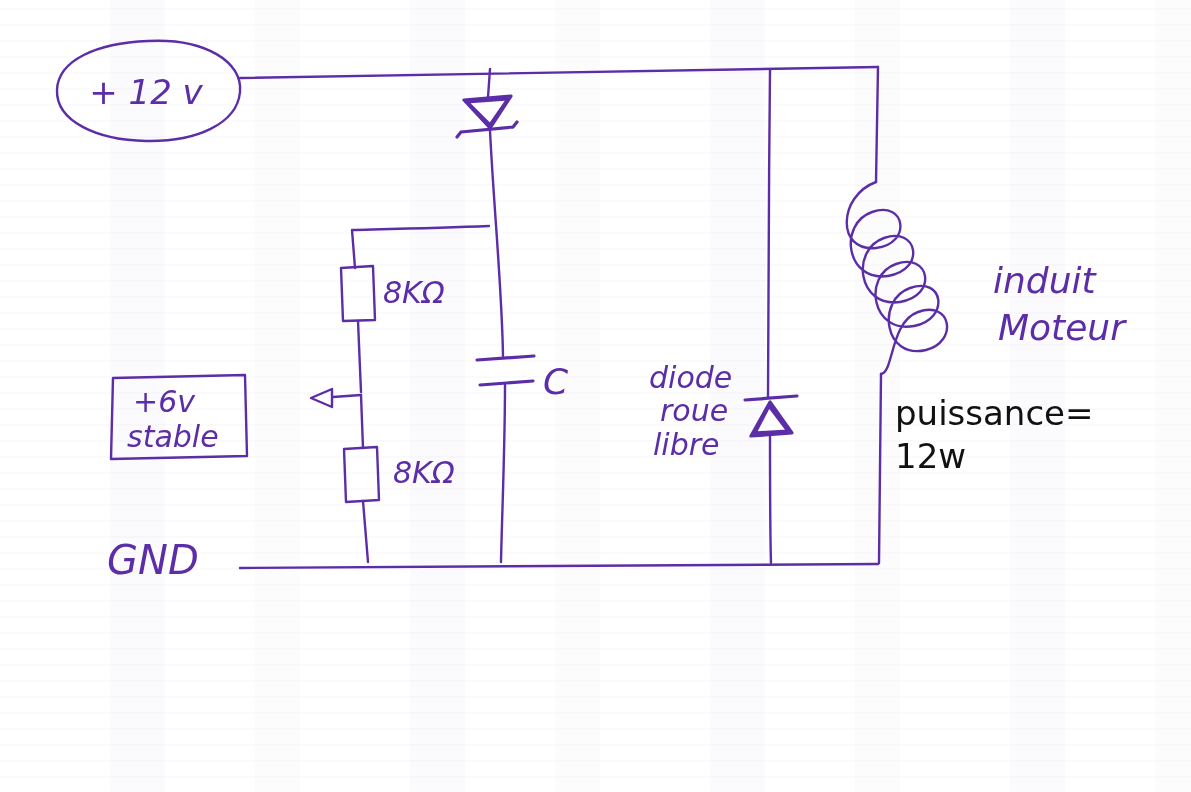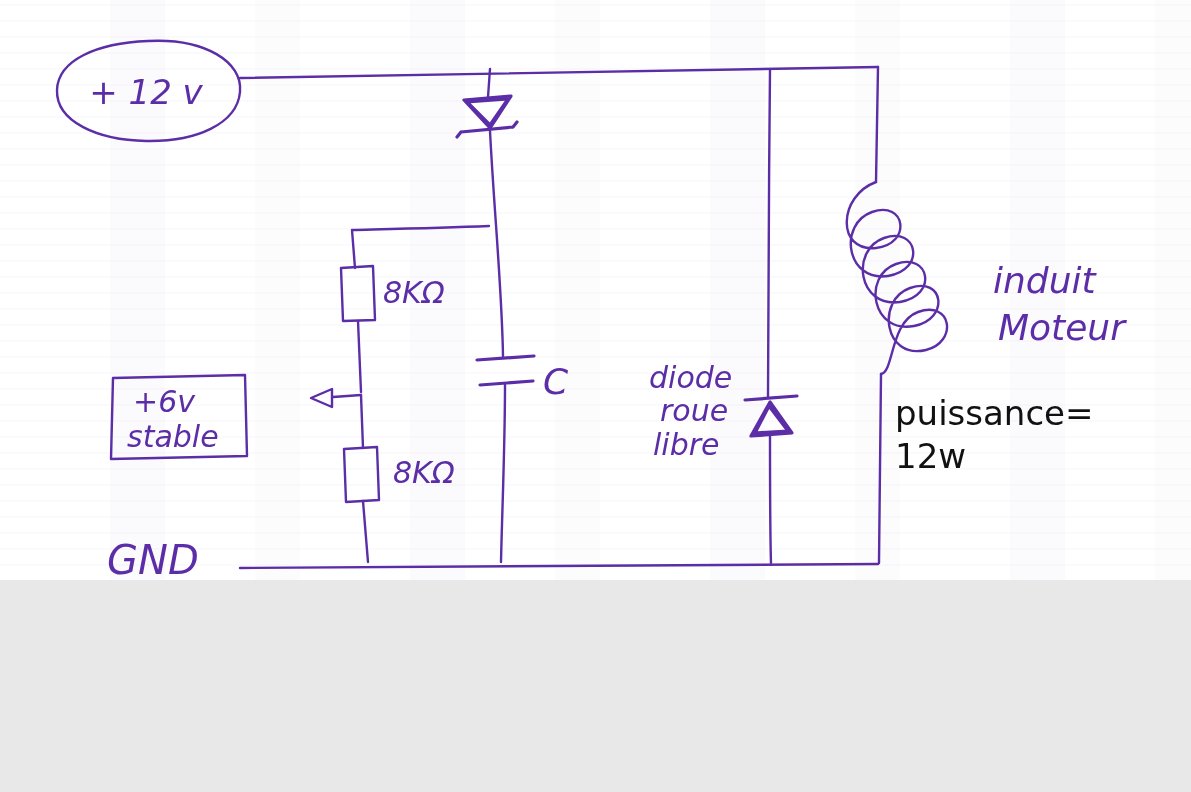--- a/index.html
+++ b/index.html
@@ -3,21 +3,21 @@
 <meta charset="utf-8">
 <style>
   html, body {
     margin: 0;
     padding: 0;
     background: #e8e8e8;
   }
   .page {
     position: relative;
     width: 1191px;
-    height: 580px;
+    height: 792px;
     background: #ffffff;
     overflow: hidden;
     font-family: "DejaVu Sans", sans-serif;
   }
   
   .bleed {
     position: absolute;
     inset: 0;
     background-image:
       repeating-linear-gradient(90deg,

